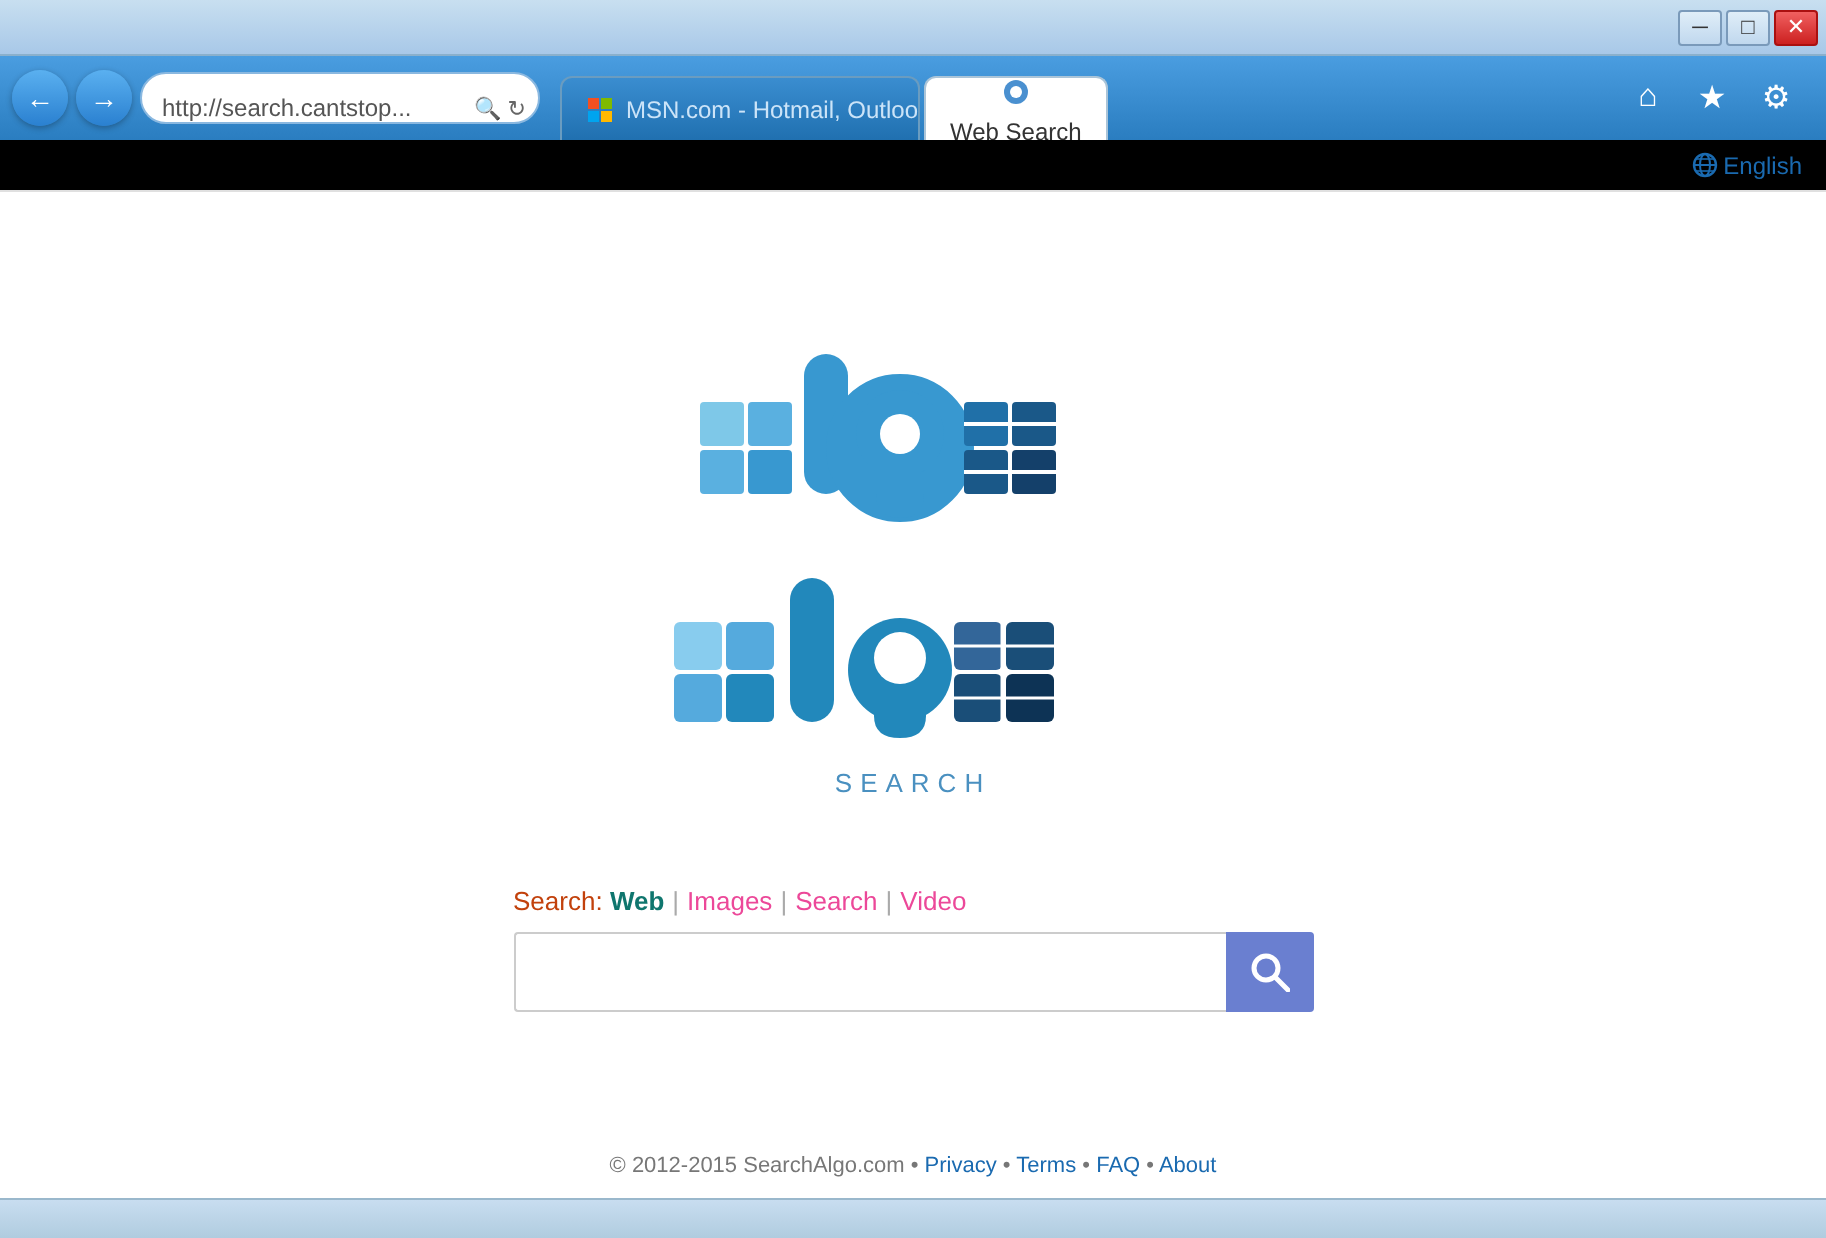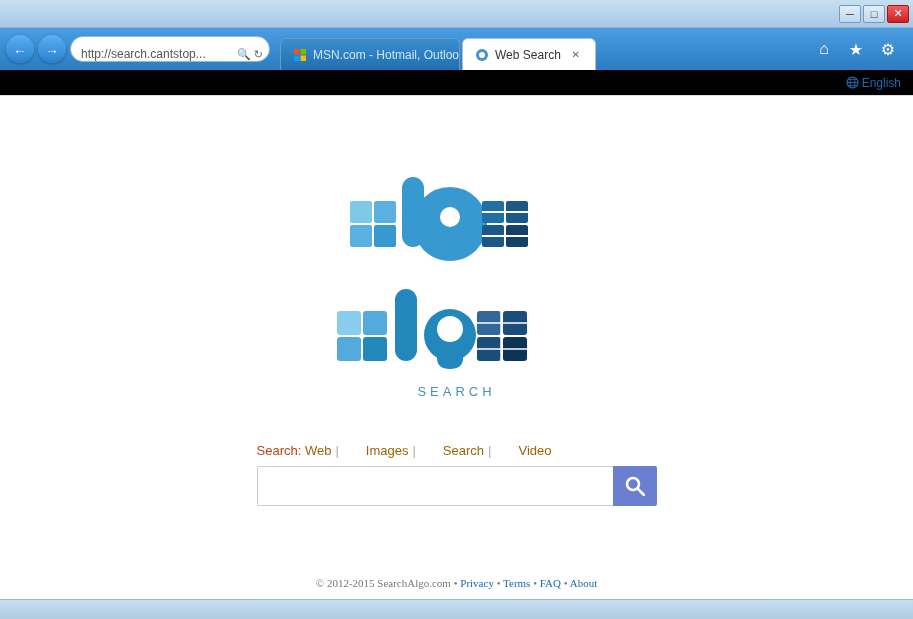--- a/index.html
+++ b/index.html
@@ -137,20 +137,21 @@
     .tab.inactive {
       background: linear-gradient(to bottom, #3a8dd0, #2070b0);
       color: #cce4f8;
       margin-right: 2px;
     }
 
     .tab.active {
       background: white;
       color: #333;
       border-color: #aac4d8;
+      flex-direction: column;
     }
 
     .tab-favicon {
       width: 14px;
       height: 14px;
       flex-shrink: 0;
     }
 
     .tab-close {
       width: 14px;
@@ -251,23 +252,23 @@
     .search-types {
       font-size: 13px;
       color: #555;
       margin-bottom: 8px;
       display: flex;
       align-items: center;
       gap: 0;
     }
 
     .search-type-label { color: #c2410c; }
-    .search-type-active { font-weight: normal; color: #a16207; }
+    .search-type-active { font-weight: bold; color: #0f766e; }
     .search-type-sep { color: #aaa; margin: 0 4px; }
-    .search-type-link { color: #a16207; cursor: pointer; text-decoration: none; margin-left: 23px; }
+    .search-type-link { color: #ec4899; cursor: pointer; text-decoration: none; }
 
     .search-input-row {
       display: flex;
       width: 100%;
       height: 40px;
     }
 
     .search-input {
       flex: 1;
       height: 40px;
@@ -293,21 +294,20 @@
 
     
     .page-footer {
       position: absolute;
       bottom: 10px;
       right: 0;
       left: 0;
       text-align: center;
       font-size: 11px;
       color: #777;
-      font-family: Liberation Serif, serif;
     }
 
     .footer-link {
       color: #1a6ab0;
       cursor: pointer;
       text-decoration: none;
     }
 
     
     .status-bar {

